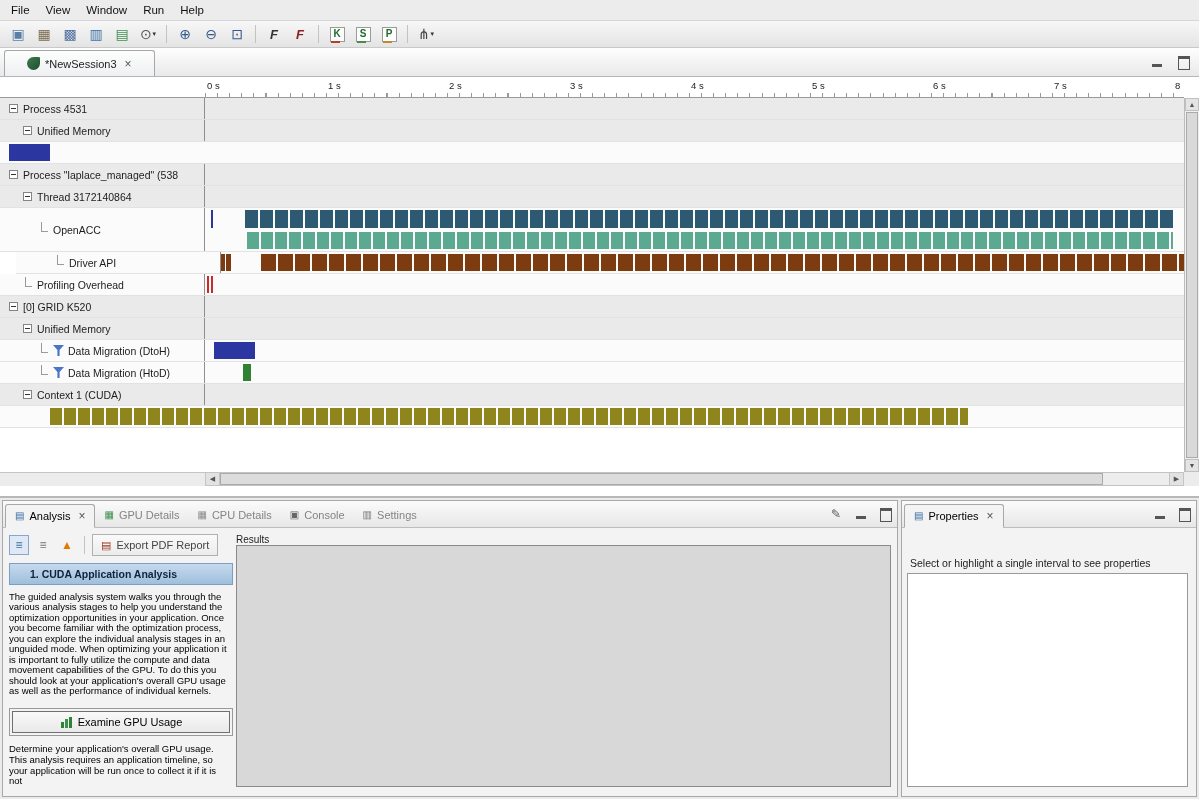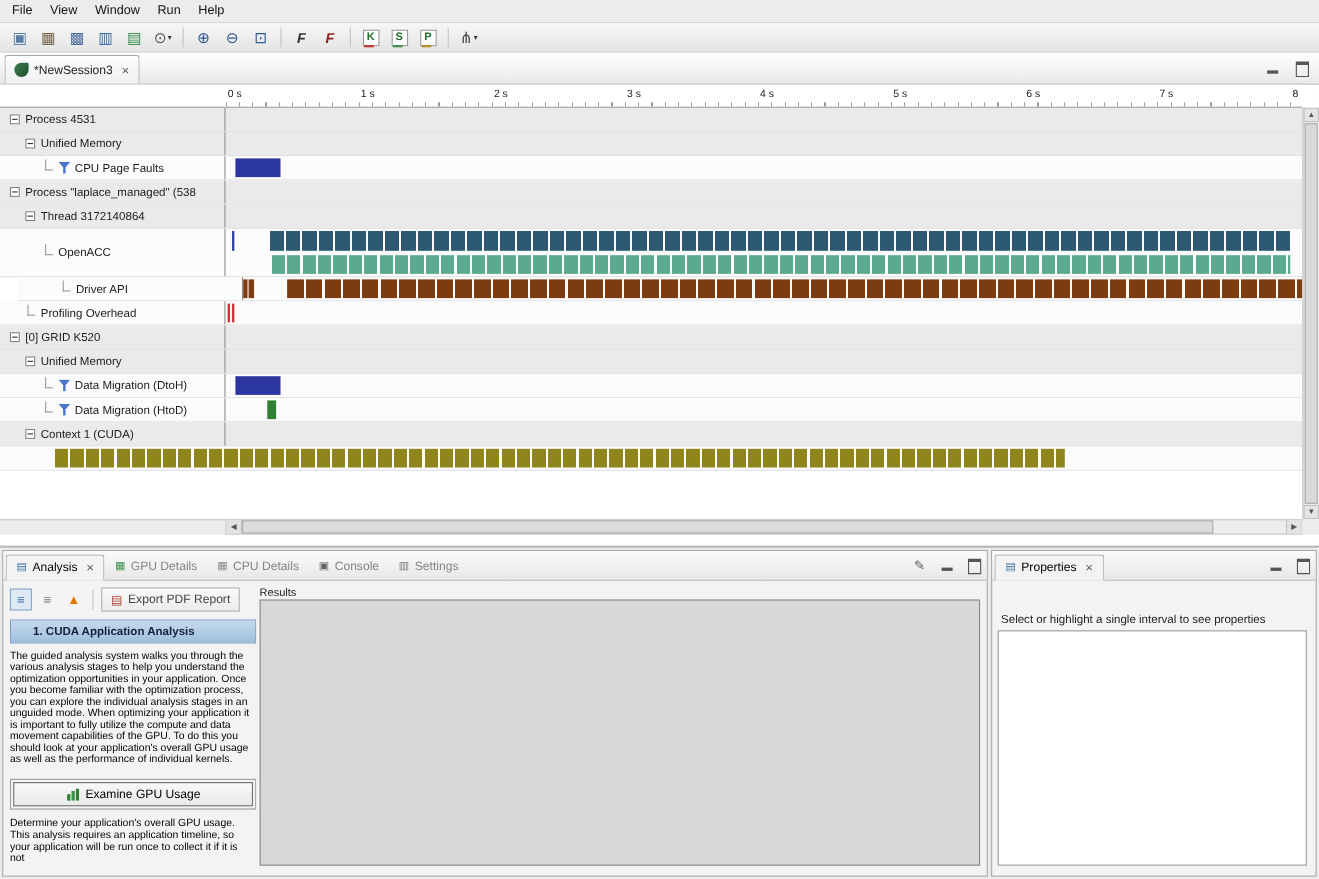--- a/index.html
+++ b/index.html
@@ -32,21 +32,21 @@
   .tdrop { font-size:7px; color:#333; margin-left:1px; }
   .tsep { width:1px; height:18px; background:#c2c2c2; margin:0 5px; }
 
   
   .editor { position:absolute; top:48px; left:0; right:0; height:450px; background:#fff;
             border-bottom:2px solid #b8b8b8; }
   .etabbar { position:absolute; top:0; left:0; right:0; height:29px;
              background:linear-gradient(#fefefe,#e9e9e9); border-bottom:1px solid #b5b5b5; }
   .etab { position:absolute; left:4px; bottom:0; height:26px;
           background:linear-gradient(#fdfdfd,#eef0f2); border:1px solid #a8a8a8; border-bottom:none;
-          border-radius:3px 3px 0 0; display:flex; align-items:center; gap:5px; padding:0 8px; font-size:11px; }
+          border-radius:3px 3px 0 0; display:flex; align-items:center; gap:5px; padding:0 22px; font-size:11px; }
   .session-icon { width:13px; height:13px; background:linear-gradient(135deg,#3f7d4f,#1d4d30);
           border-radius:50% 10% 50% 50%; }
   .tabclose { color:#555; font-size:12px; margin-left:3px; }
 
   .winctl { position:absolute; right:8px; top:6px; display:flex; gap:10px; }
   .wbtn { width:16px; height:15px; position:relative; }
   .wbtn.min::after { content:""; position:absolute; left:3px; bottom:2px; width:10px; height:3px; background:#555; }
   .wbtn.max::after { content:""; position:absolute; left:3px; top:2px; width:10px; height:10px;
           border:1px solid #555; border-top-width:3px; }
 
@@ -242,26 +242,20 @@
       </div>
       <div class="tl-row group" style="height: 22px;">
         <div class="tl-label">
           <span style="flex: 0 0 18px; width: 18px;"></span>
           <span class="minusbox"></span>
           <span class="tl-text">Unified Memory</span>
         </div>
         <div class="tl-track"></div>
       </div>
       <div class="tl-row" style="height: 22px;">
-        <div class="tl-label">
-          <span style="flex: 0 0 36px; width: 36px;"></span>
-          <span class="connector"></span>
-          <span class="funnel"></span>
-          <span class="tl-text">CPU Page Faults</span>
-        </div>
         <div class="tl-track">
           <div class="lane">
             <div class="bar" style="left: 8.5px; width: 41.1px; background: rgb(43, 54, 160);"></div>
           </div>
         </div>
       </div>
       <div class="tl-row group" style="height: 22px;">
         <div class="tl-label">
           <span style="flex: 0 0 4px; width: 4px;"></span>
           <span class="minusbox"></span>

